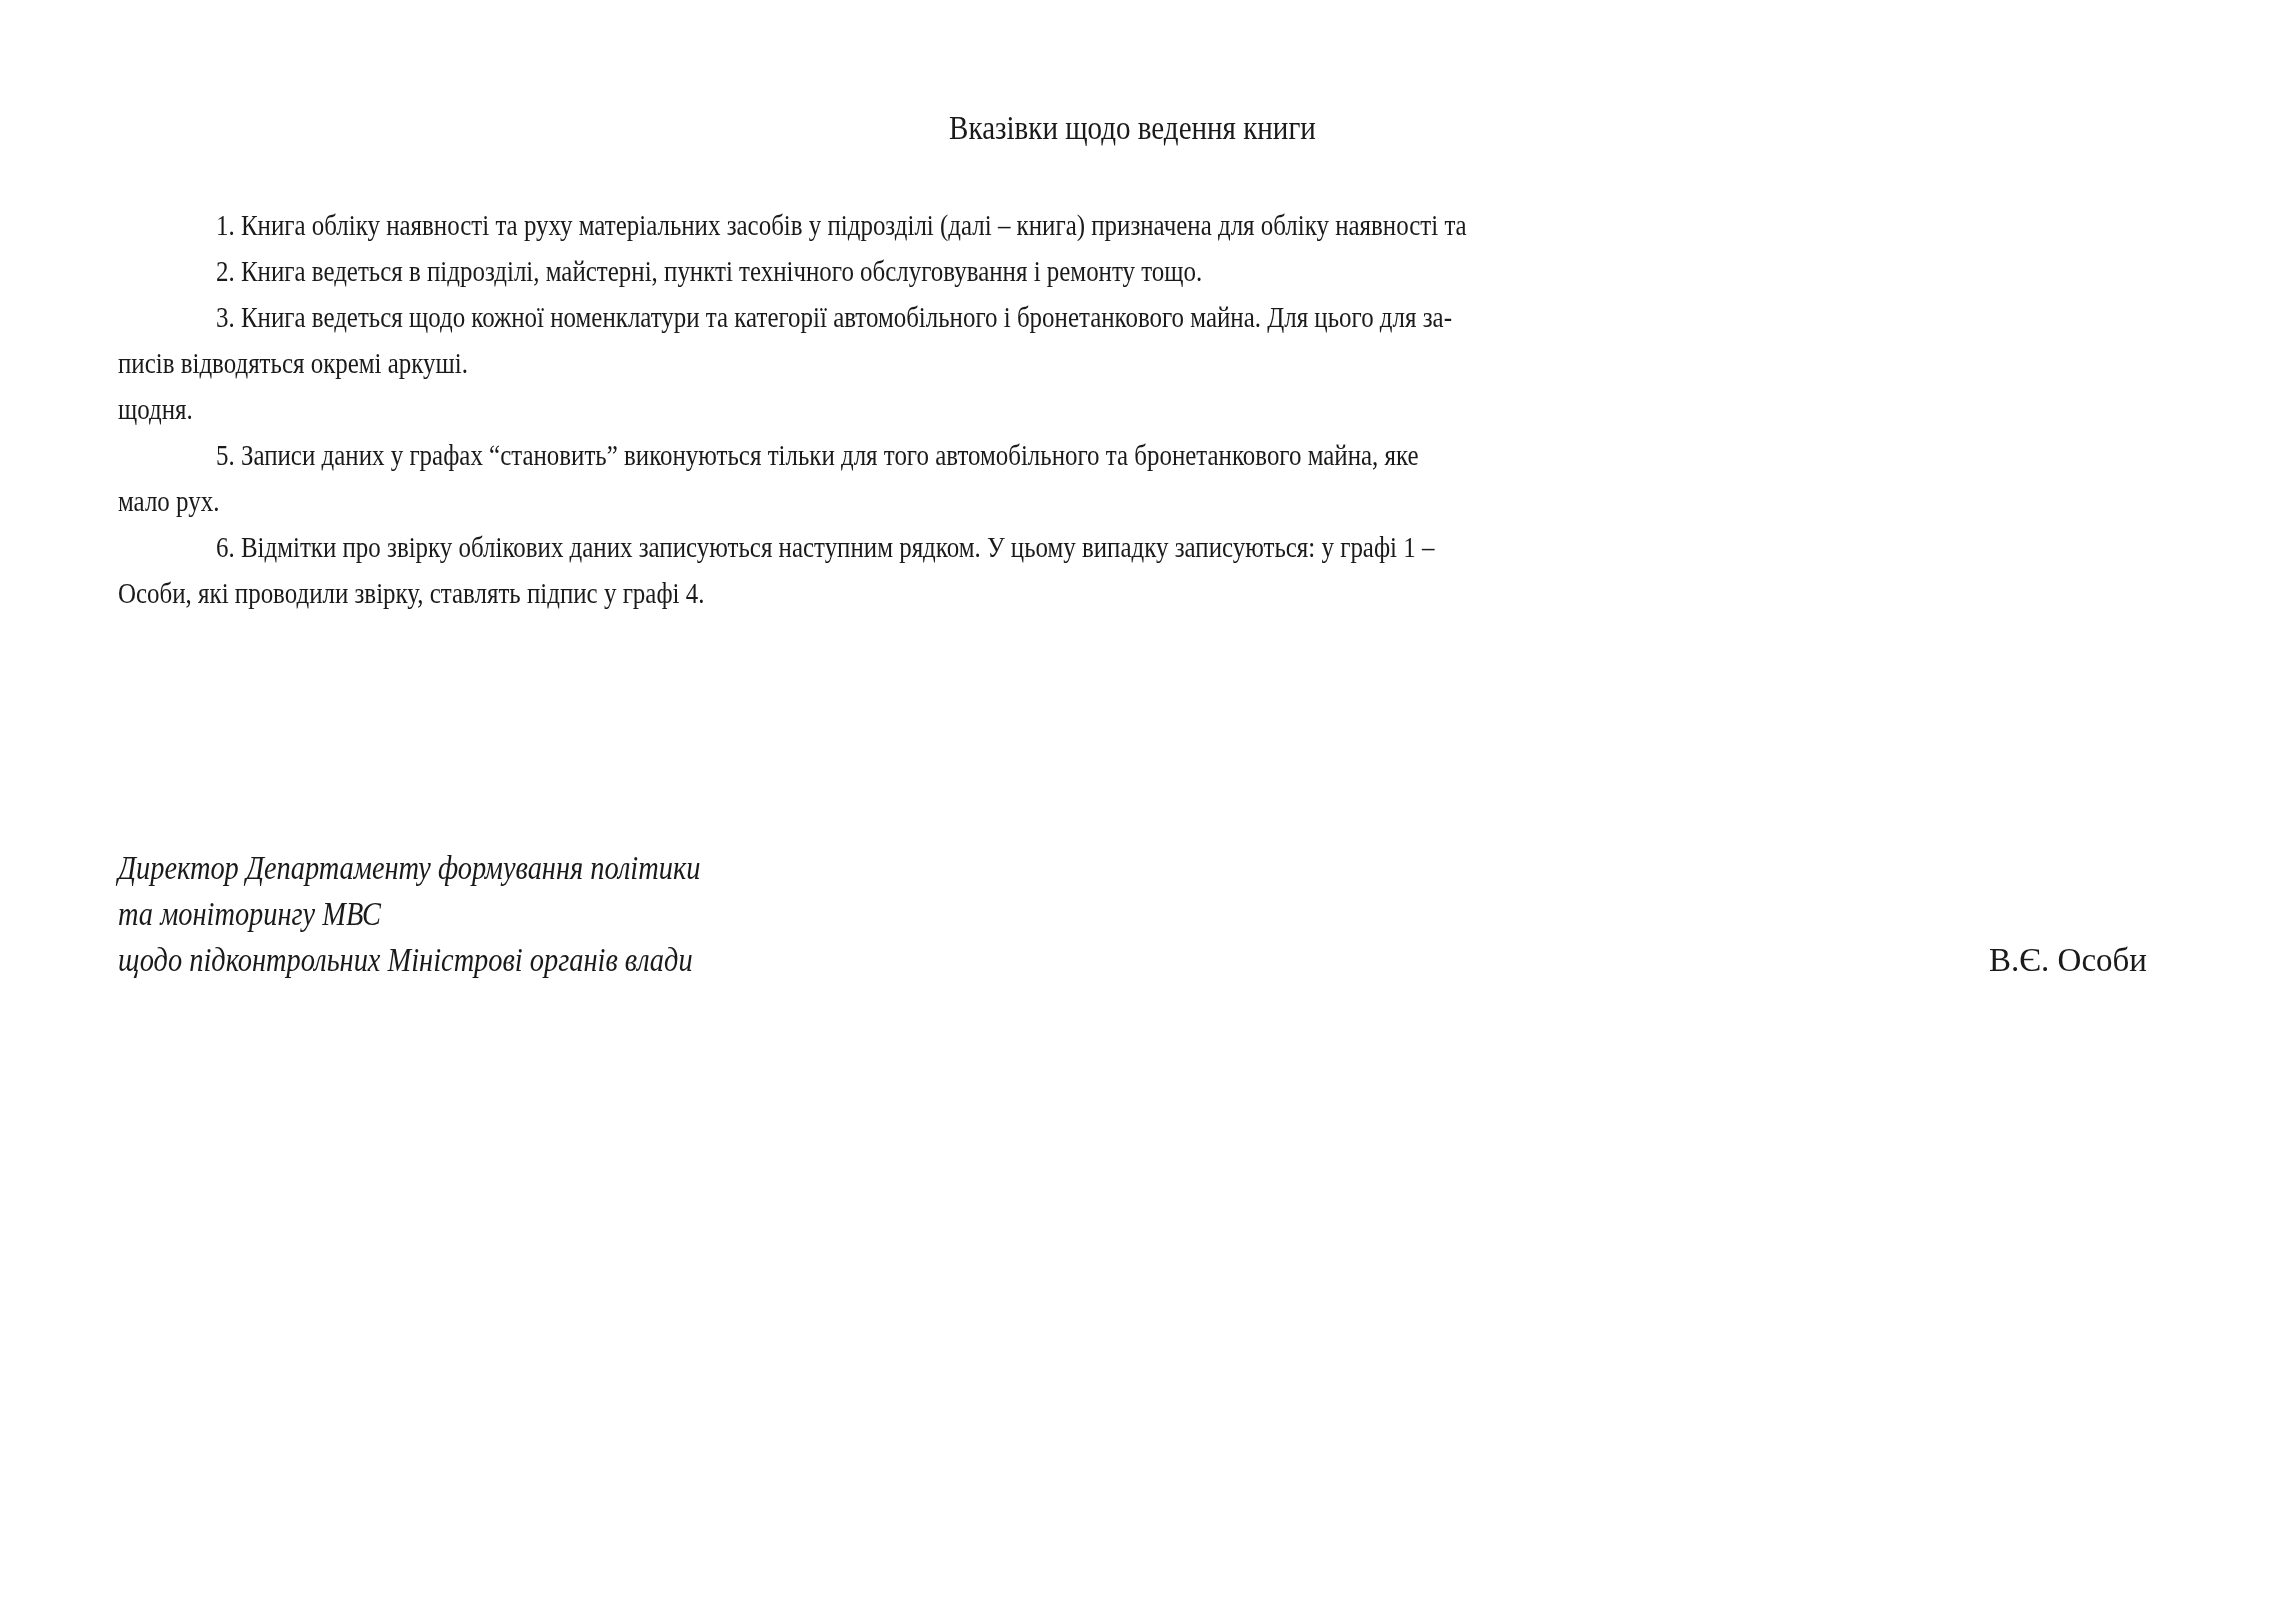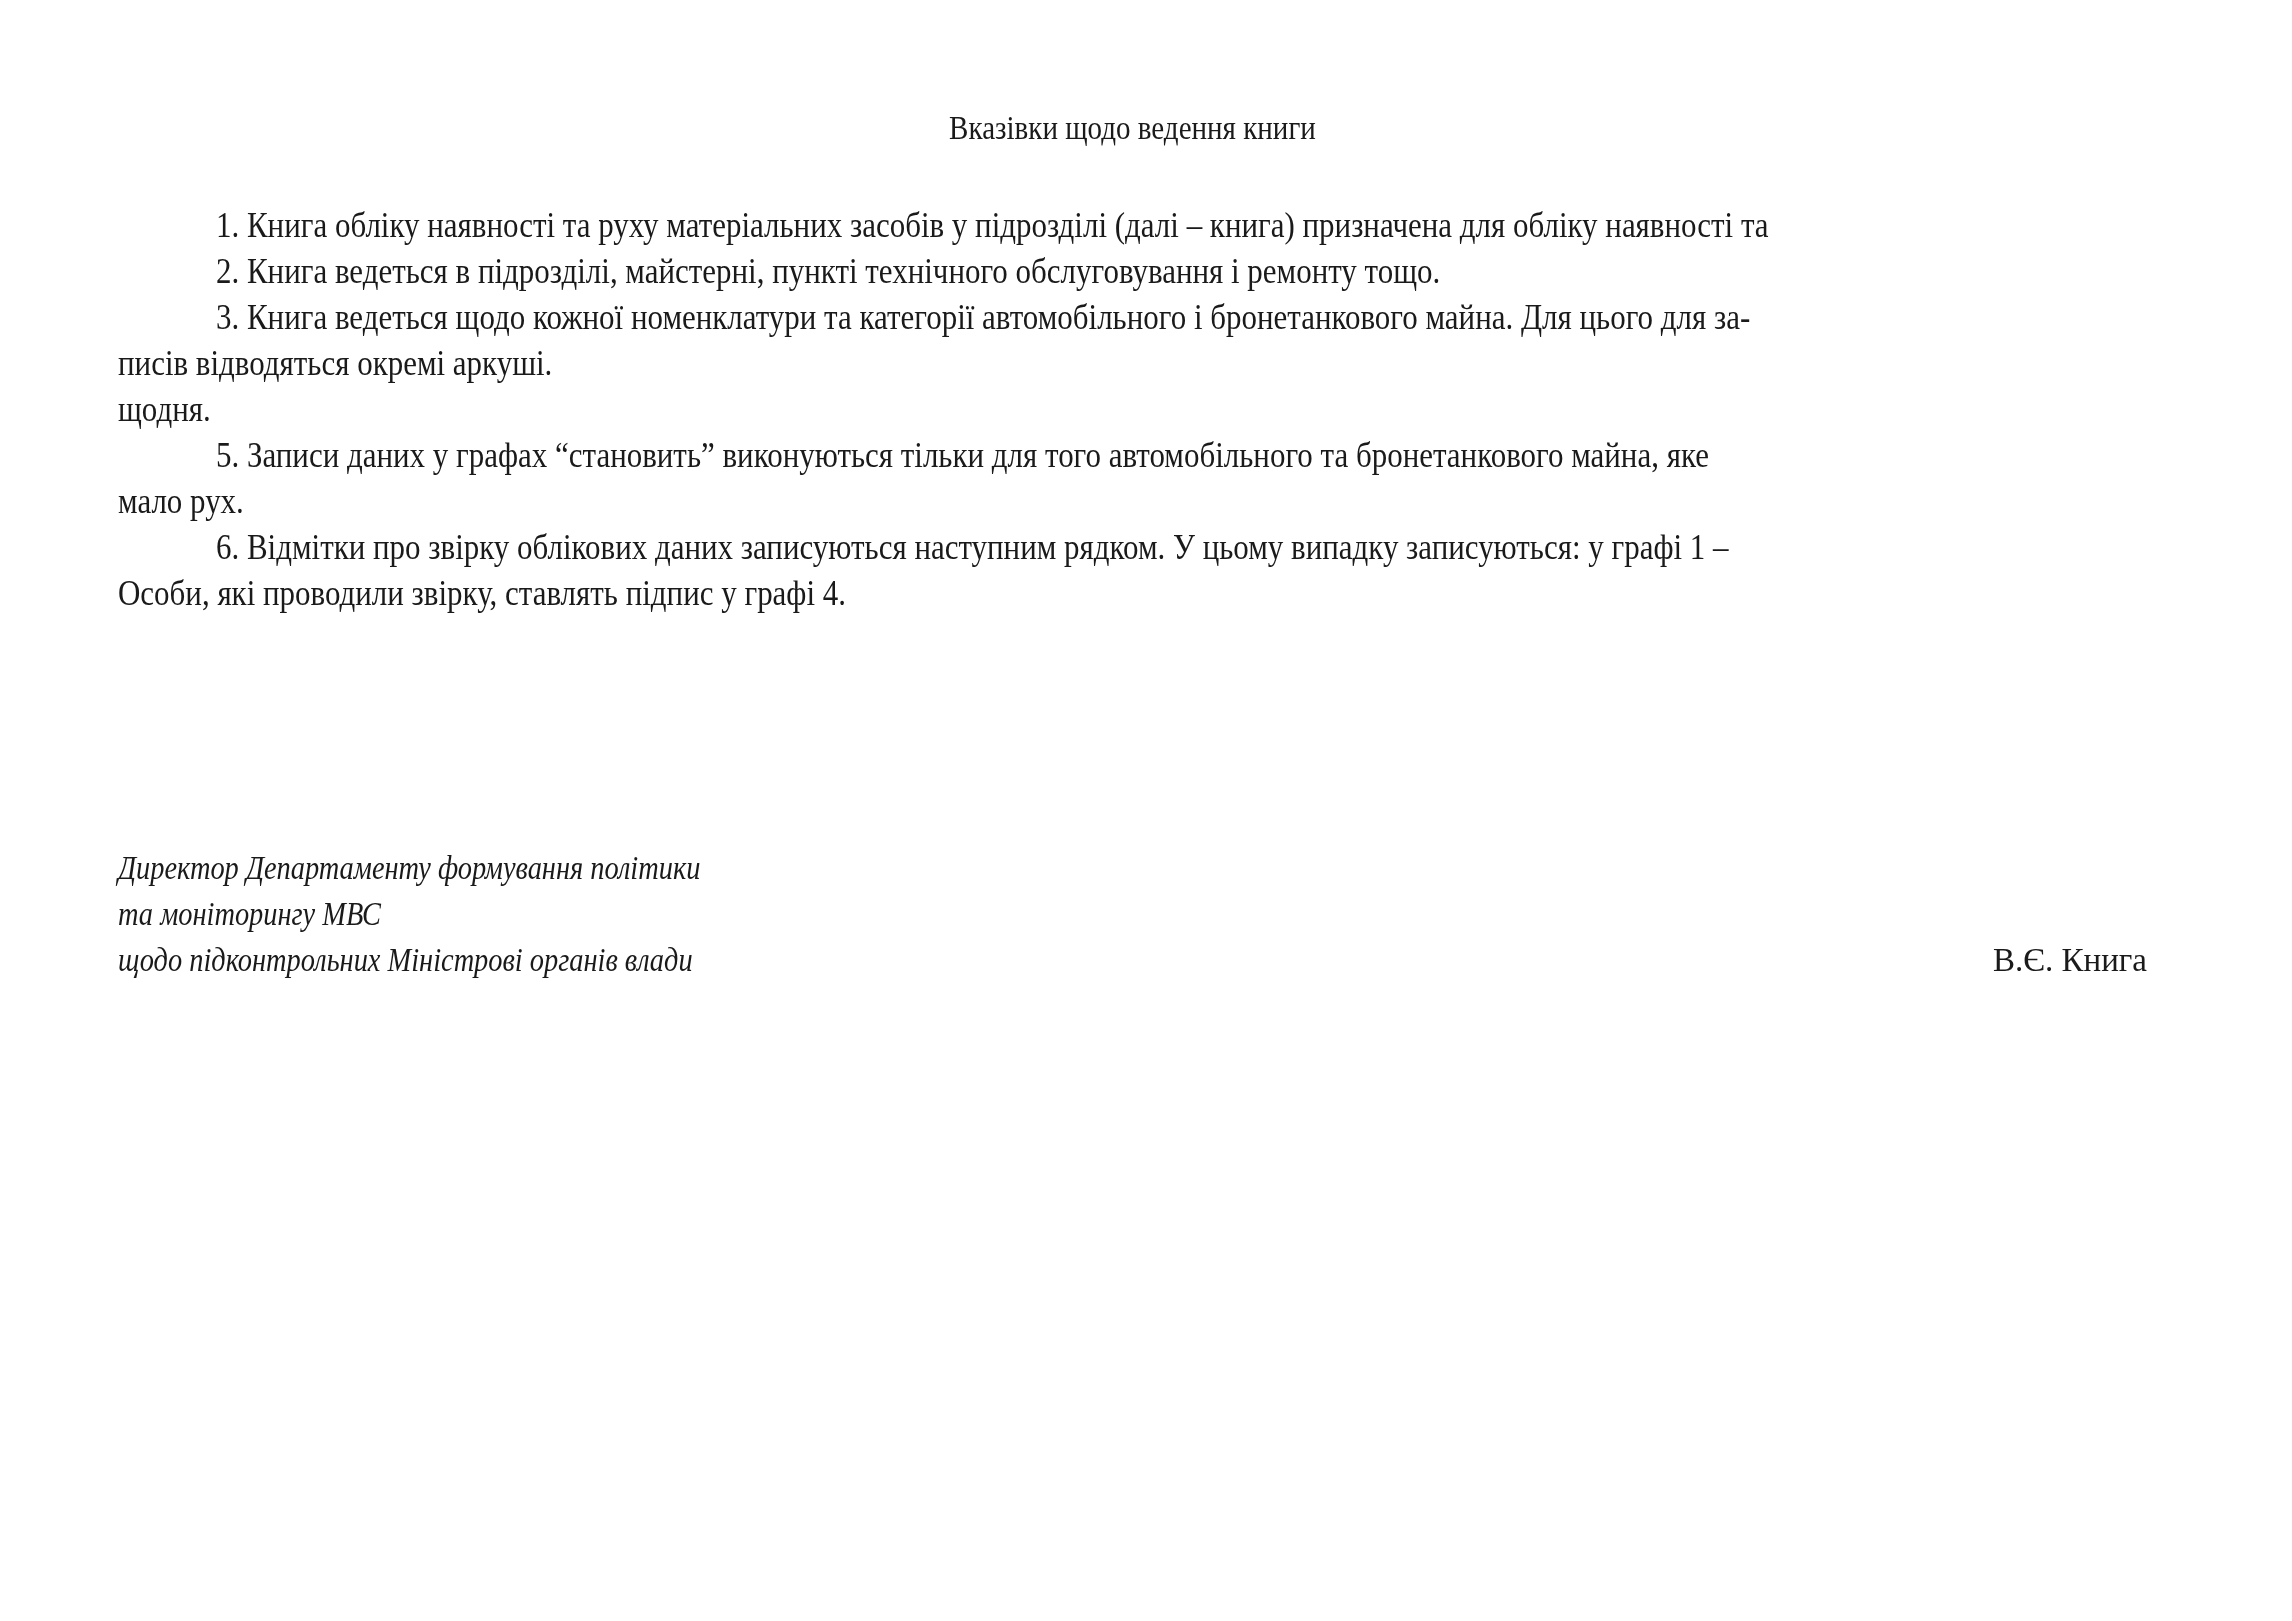--- a/index.html
+++ b/index.html
@@ -8,21 +8,21 @@
     font-family: "Liberation Serif", "DejaVu Serif", serif;
     color: #1a1a1a;
   }
   .page { position: absolute; left: 118px; top: 0; width: 2029px; }
   .title {
     position: absolute; top: 110px; left: 0; width: 2029px; text-align: center;
     font-size: 33px; transform: scaleX(0.88); transform-origin: center;
   }
   .body {
     position: absolute; top: 202px; left: 0; width: 2029px;
-    font-size: 36px; line-height: 46px;
+    font-size: 29px; line-height: 46px;
   }
   .line { display: block; white-space: nowrap; }
   .line.first { padding-left: 98px; }
   .cond { display: inline-block; transform: scaleX(0.86); transform-origin: left; white-space: nowrap; }
   .sig {
     position: absolute; top: 845px; left: 0; width: 2029px;
     font-size: 33px; line-height: 46px;
   }
   .sig-left { position: absolute; left: 0; top: 0; font-style: italic; }
   .sig-right { position: absolute; right: 0; top: 92px; text-align: right; }
@@ -66,18 +66,18 @@
     </div>
   </div>
 
   <div class="sig">
     <div class="sig-left">
       <span class="line"><span class="cond">Директор  Департаменту формування  політики</span></span>
       <span class="line"><span class="cond">та моніторингу МВС</span></span>
       <span class="line"><span class="cond">щодо підконтрольних Міністрові органів влади</span></span>
     </div>
     <div class="sig-right">
-      <span>В.Є. Книга</span>
+      <span>В.Є. Особи</span>
     </div>
   </div>
 
 </div>
 
 
 </body></html>

